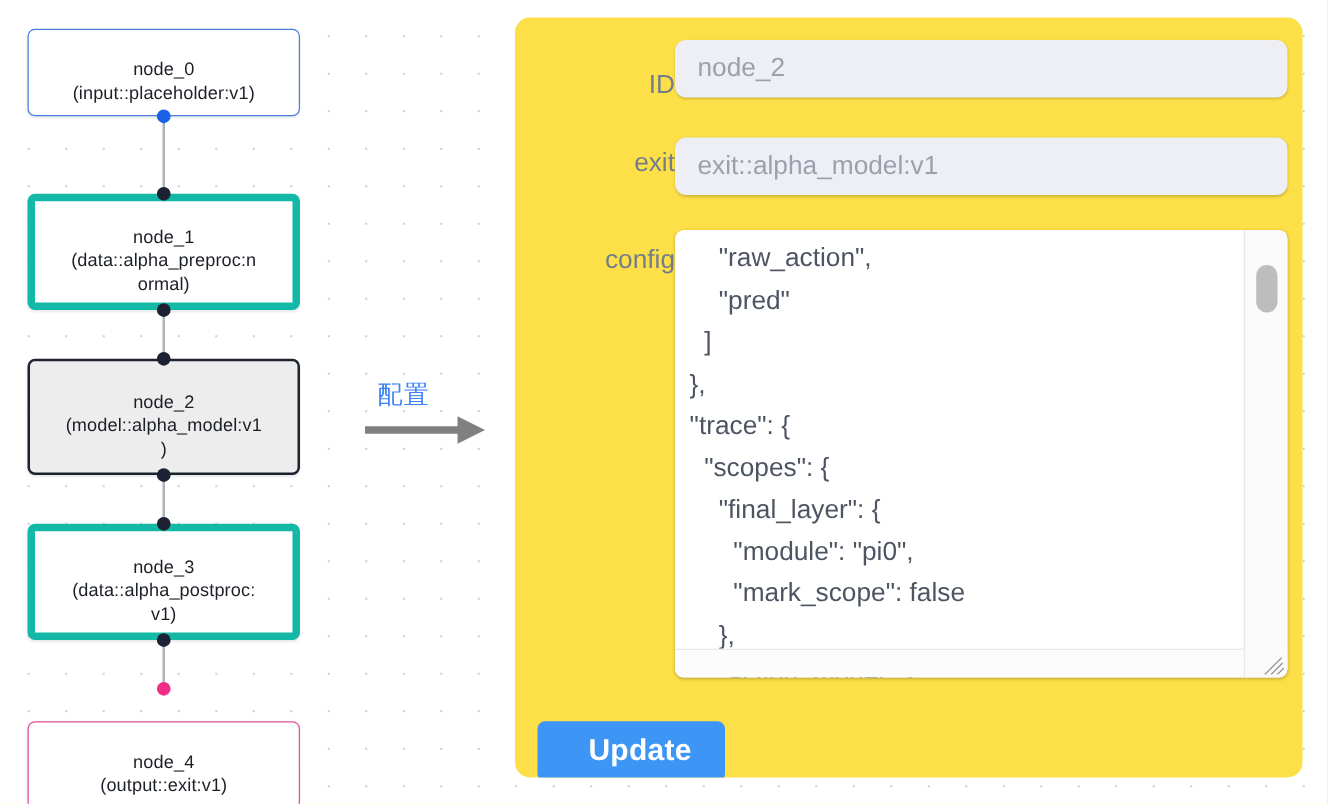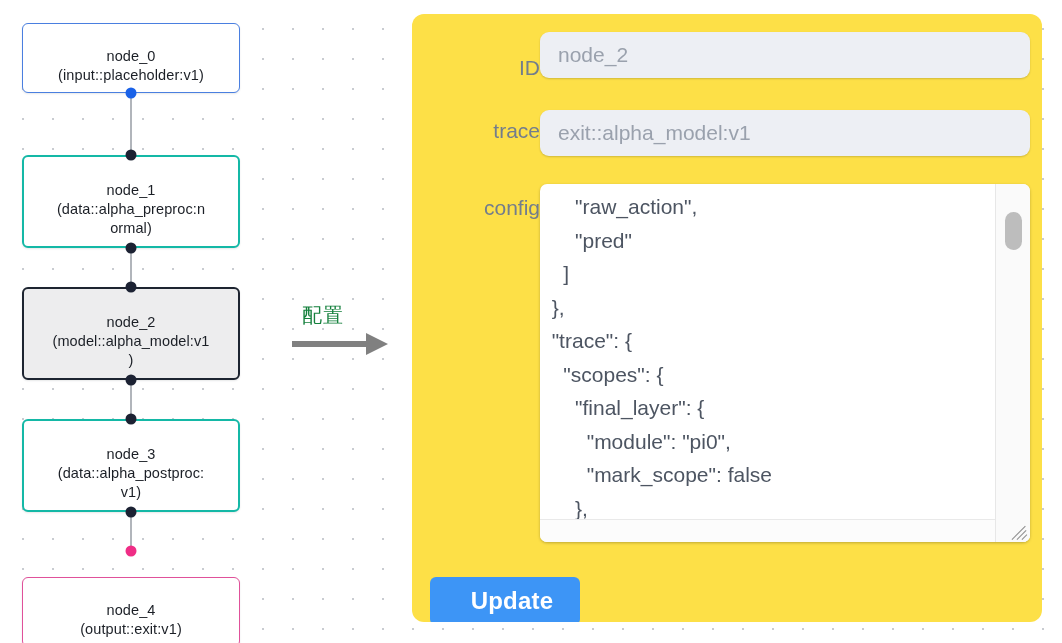--- a/index.html
+++ b/index.html
@@ -20,21 +20,21 @@
     background-image:radial-gradient(#c9ccd1 1px, transparent 1.1px);
     background-size:30px 30px;
     background-position:8px 14px;
   }
 
   
   .node{
     position:absolute;
     box-sizing:border-box;
     background:#ffffff;
-    border:2px solid #14b8a6;
+    border:6px solid #14b8a6;
     border-radius:6px;
     display:flex;align-items:center;justify-content:center;
     text-align:center;
     color:#1b1f26;
     font-size:14.5px;
     line-height:19px;
     letter-spacing:0.1px;
     padding:4px 8px;
     box-shadow:0 1px 2px rgba(20,25,40,.10);
   }
@@ -56,21 +56,21 @@
   
   .edge{
     position:absolute;width:2px;background:#b1b5bb;z-index:1;
     transform:translateX(-50%);
   }
 
   
   .anno-label{
     position:absolute;
     font-size:20px;
-    color:#15803d;
+    color:#3b82f6;
     font-family:"DejaVu Sans","Liberation Sans",sans-serif;
     letter-spacing:1px;
     white-space:nowrap;
   }
   .anno-arrow{position:absolute;}
 
   
   .panel{
     position:absolute;
     background:#fde047;
@@ -203,21 +203,21 @@
   <div class="anno-label" style="left:302px;top:302px;">配置</div>
   <svg class="anno-arrow" width="100" height="28" style="left:292px;top:330px;" viewBox="0 0 100 28">
     <path d="M0 11 L74 11 L74 3 L96 14 L74 25 L74 17 L0 17 Z" fill="#808080"></path>
   </svg>
 
   <div class="panel" style="left:412px;top:14px;width:630px;height:608px;">
 
     <div class="field-label" style="left:30px;top:42px;width:98px;">ID</div>
     <div class="field-input" style="left:128px;top:18px;width:490px;height:46px;" title="node_2">node_2</div>
 
-    <div class="field-label" style="left:30px;top:105px;width:98px;">trace</div>
+    <div class="field-label" style="left:30px;top:105px;width:98px;">exit</div>
     <div class="field-input" style="left:128px;top:96px;width:490px;height:46px;" title="model::alpha_model:v1">exit::alpha_model:v1</div>
 
     <div class="field-label" style="left:10px;top:182px;width:118px;">config</div>
     <div class="field-textarea" style="left:128px;top:170px;width:490px;height:358px;">
       <div class="ta-text">      "raw_action",
       "pred"
     ]
   },
   "trace": {
     "scopes": {

